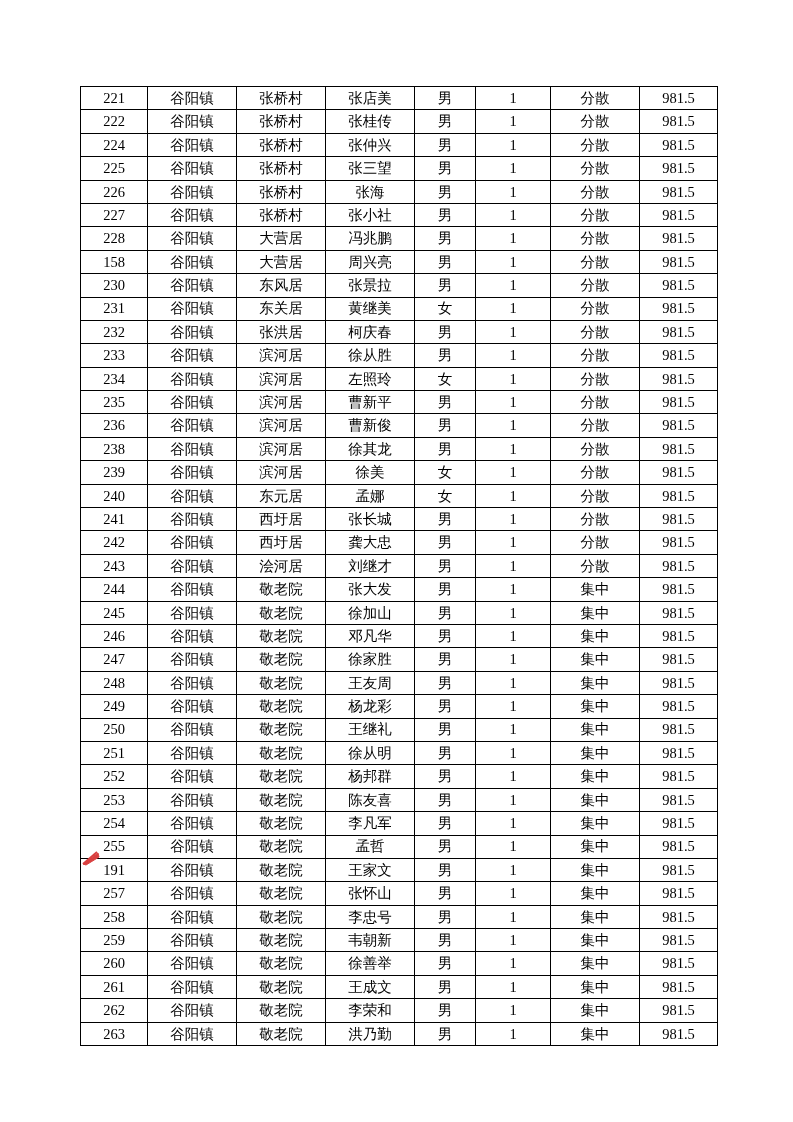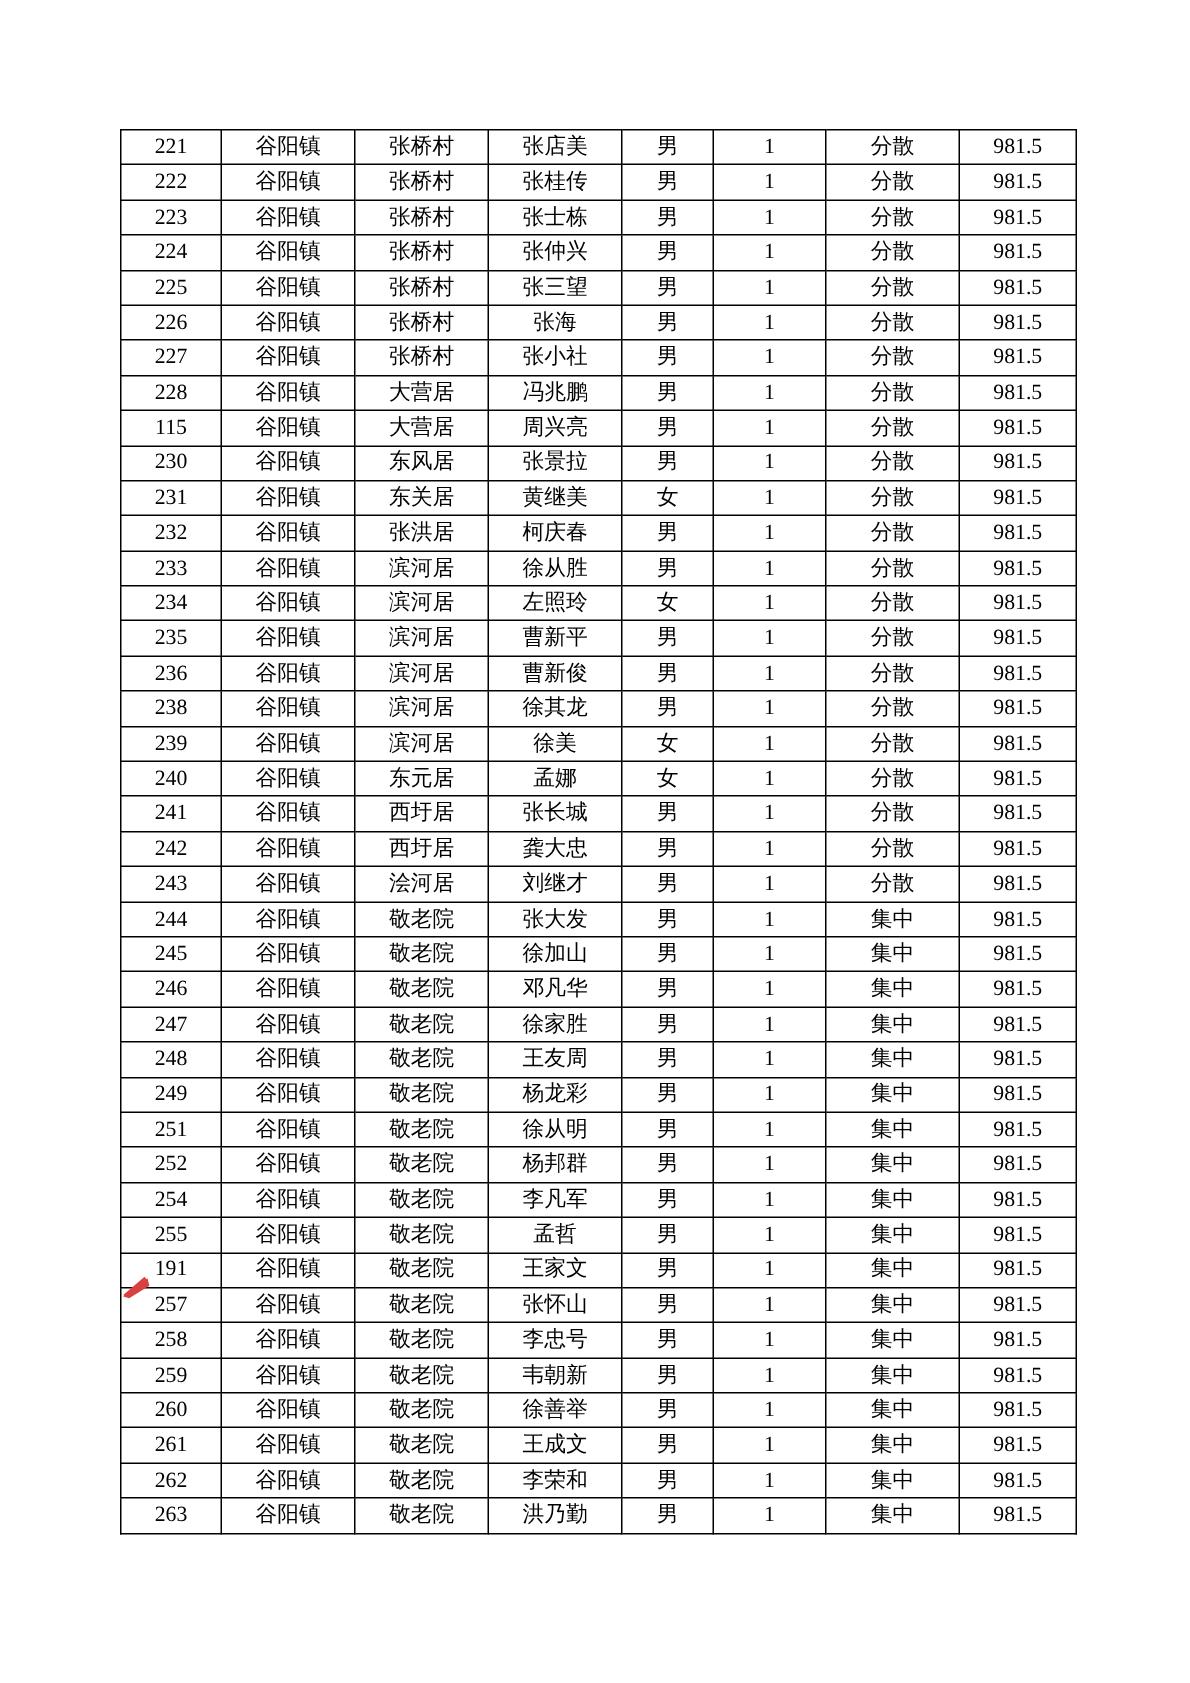--- a/index.html
+++ b/index.html
@@ -83,30 +83,20 @@
             <td class="c-idx">222</td>
             <td class="c-town">谷阳镇</td>
             <td class="c-vill">张桥村</td>
             <td class="c-name">张桂传</td>
             <td class="c-sex">男</td>
             <td class="c-num">1</td>
             <td class="c-type">分散</td>
             <td class="c-amt">981.5</td>
           </tr>
           <tr>
-            <td class="c-idx">223</td>
-            <td class="c-town">谷阳镇</td>
-            <td class="c-vill">张桥村</td>
-            <td class="c-name">张士栋</td>
-            <td class="c-sex">男</td>
-            <td class="c-num">1</td>
-            <td class="c-type">分散</td>
-            <td class="c-amt">981.5</td>
-          </tr>
-          <tr>
             <td class="c-idx">224</td>
             <td class="c-town">谷阳镇</td>
             <td class="c-vill">张桥村</td>
             <td class="c-name">张仲兴</td>
             <td class="c-sex">男</td>
             <td class="c-num">1</td>
             <td class="c-type">分散</td>
             <td class="c-amt">981.5</td>
           </tr>
           <tr>
@@ -143,21 +133,21 @@
             <td class="c-idx">228</td>
             <td class="c-town">谷阳镇</td>
             <td class="c-vill">大营居</td>
             <td class="c-name">冯兆鹏</td>
             <td class="c-sex">男</td>
             <td class="c-num">1</td>
             <td class="c-type">分散</td>
             <td class="c-amt">981.5</td>
           </tr>
           <tr>
-            <td class="c-idx">115</td>
+            <td class="c-idx">158</td>
             <td class="c-town">谷阳镇</td>
             <td class="c-vill">大营居</td>
             <td class="c-name">周兴亮</td>
             <td class="c-sex">男</td>
             <td class="c-num">1</td>
             <td class="c-type">分散</td>
             <td class="c-amt">981.5</td>
           </tr>
           <tr>
             <td class="c-idx">230</td>
@@ -343,34 +333,54 @@
             <td class="c-idx">249</td>
             <td class="c-town">谷阳镇</td>
             <td class="c-vill">敬老院</td>
             <td class="c-name">杨龙彩</td>
             <td class="c-sex">男</td>
             <td class="c-num">1</td>
             <td class="c-type">集中</td>
             <td class="c-amt">981.5</td>
           </tr>
           <tr>
+            <td class="c-idx">250</td>
+            <td class="c-town">谷阳镇</td>
+            <td class="c-vill">敬老院</td>
+            <td class="c-name">王继礼</td>
+            <td class="c-sex">男</td>
+            <td class="c-num">1</td>
+            <td class="c-type">集中</td>
+            <td class="c-amt">981.5</td>
+          </tr>
+          <tr>
             <td class="c-idx">251</td>
             <td class="c-town">谷阳镇</td>
             <td class="c-vill">敬老院</td>
             <td class="c-name">徐从明</td>
             <td class="c-sex">男</td>
             <td class="c-num">1</td>
             <td class="c-type">集中</td>
             <td class="c-amt">981.5</td>
           </tr>
           <tr>
             <td class="c-idx">252</td>
             <td class="c-town">谷阳镇</td>
             <td class="c-vill">敬老院</td>
             <td class="c-name">杨邦群</td>
+            <td class="c-sex">男</td>
+            <td class="c-num">1</td>
+            <td class="c-type">集中</td>
+            <td class="c-amt">981.5</td>
+          </tr>
+          <tr>
+            <td class="c-idx">253</td>
+            <td class="c-town">谷阳镇</td>
+            <td class="c-vill">敬老院</td>
+            <td class="c-name">陈友喜</td>
             <td class="c-sex">男</td>
             <td class="c-num">1</td>
             <td class="c-type">集中</td>
             <td class="c-amt">981.5</td>
           </tr>
           <tr>
             <td class="c-idx">254</td>
             <td class="c-town">谷阳镇</td>
             <td class="c-vill">敬老院</td>
             <td class="c-name">李凡军</td>

